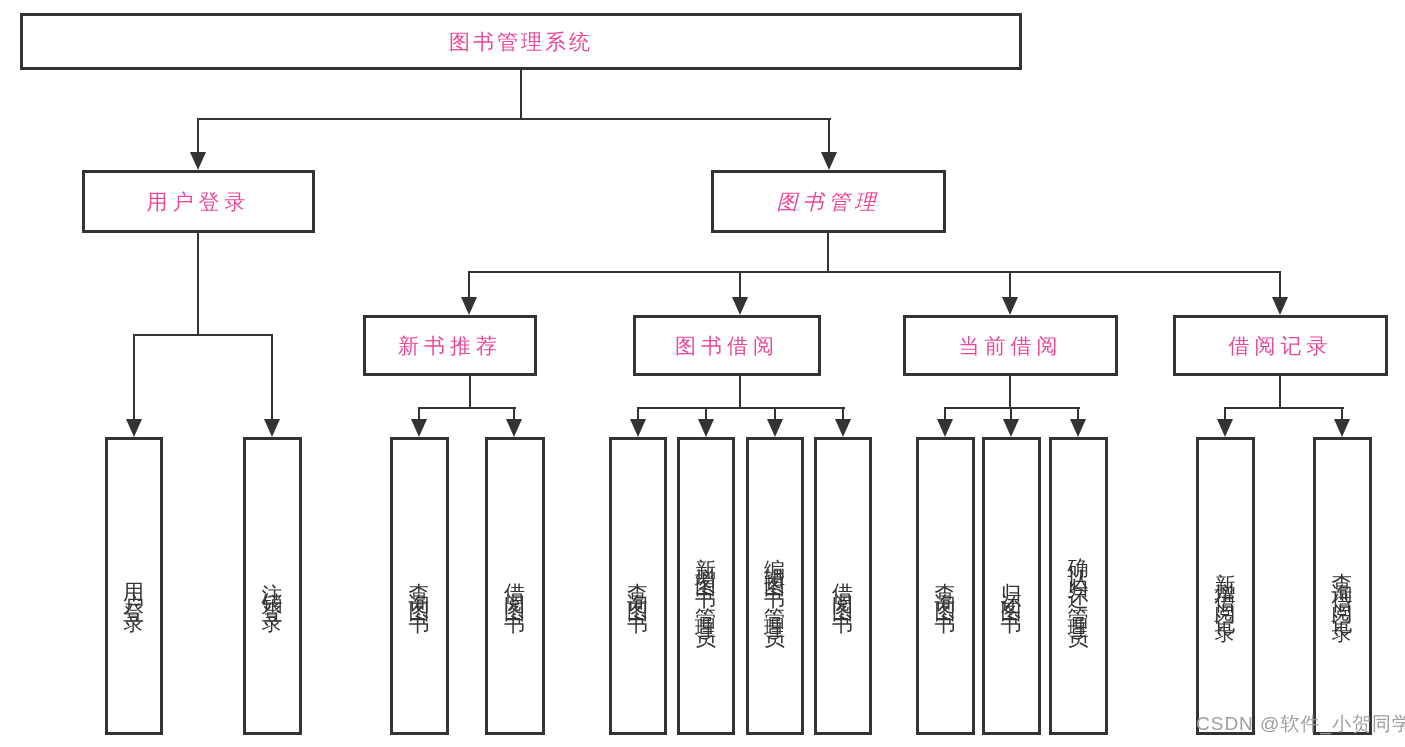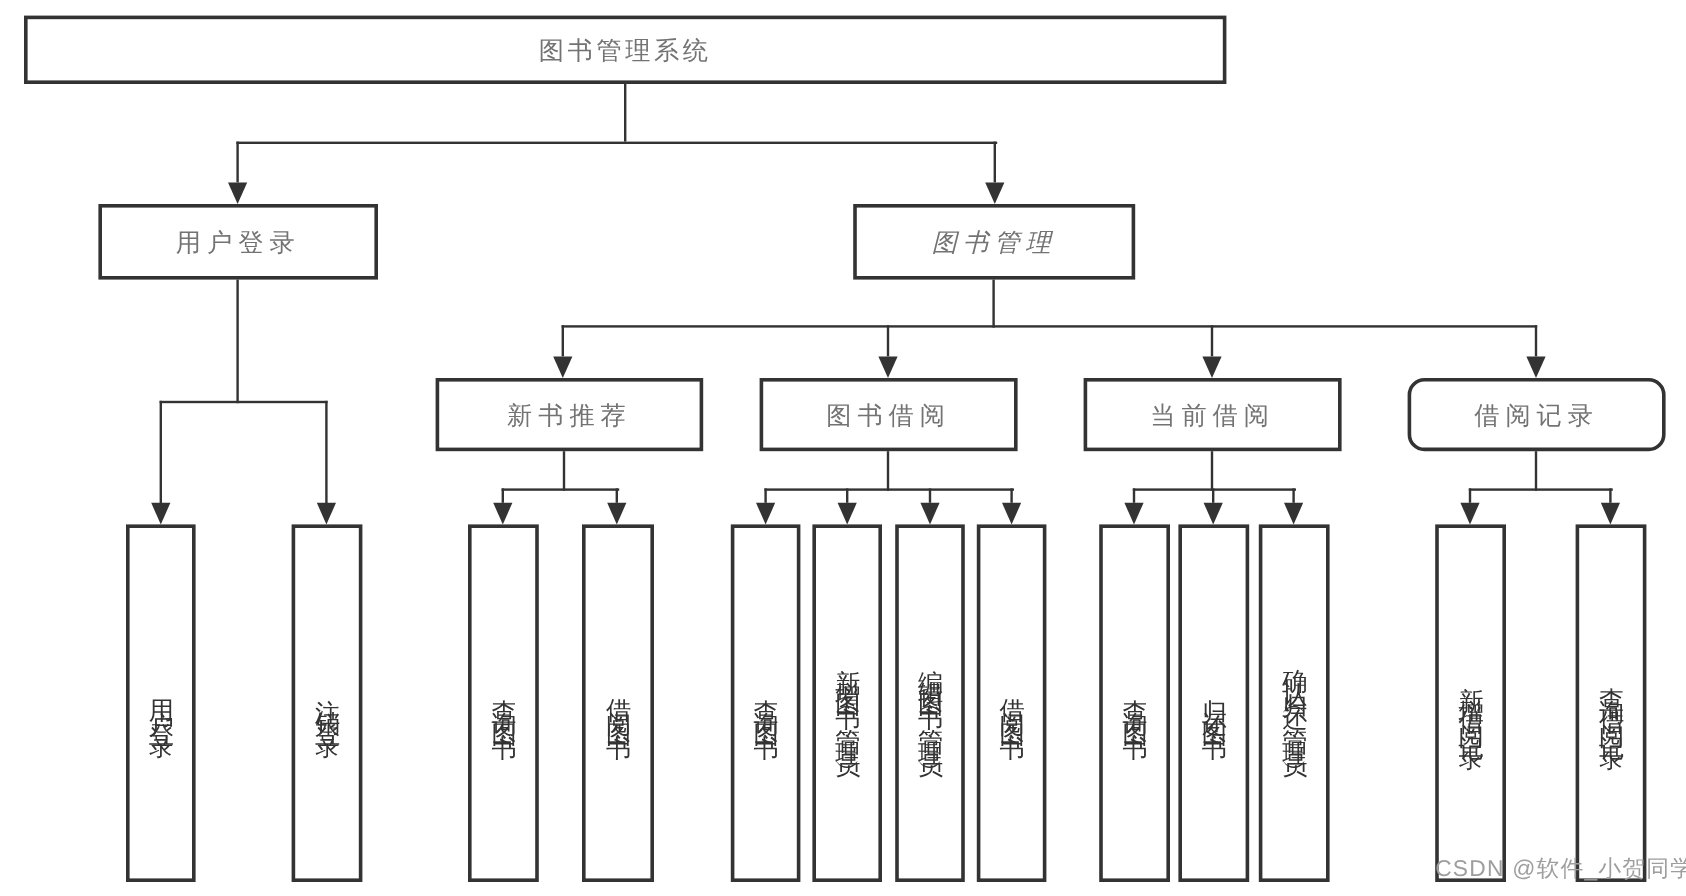--- a/index.html
+++ b/index.html
@@ -13,21 +13,21 @@
   }
   
   .node {
     position: absolute;
     box-sizing: border-box;
     border: 3px solid #333333;
     background: #ffffff;
     display: flex;
     align-items: center;
     justify-content: center;
-    color: #737373;
+    color: #ec4899;
   }
   .node.h-label { font-size: 21px; letter-spacing: 5px; white-space: nowrap; }
   .node.root-box { font-size: 21px; letter-spacing: 3px; }
   .leaf {
     position: absolute;
     box-sizing: border-box;
     border: 3px solid #333333;
     background: #ffffff;
     top: 437px;
     height: 298px;
@@ -102,30 +102,30 @@
   <div class="hline" style="left:468px; top:271px; width:813px;"></div>
   <div class="vline" style="left:468px; top:271px; height:26px;"></div>
   <div class="arrow" style="left:461px; top:297px;"></div>
   <div class="vline" style="left:739px; top:271px; height:26px;"></div>
   <div class="arrow" style="left:732px; top:297px;"></div>
   <div class="vline" style="left:1009px; top:271px; height:26px;"></div>
   <div class="arrow" style="left:1002px; top:297px;"></div>
   <div class="vline" style="left:1279px; top:271px; height:26px;"></div>
   <div class="arrow" style="left:1272px; top:297px;"></div>
 
-  <div class="node h-label" style="left:363px; top:315px; width:223px; height:61px;">
+  <div class="node h-label" style="left:363px; top:315px; width:174px; height:61px;">
     <span>新书推荐</span>
   </div>
-  <div class="node h-label" style="left:633px; top:315px; width:215px; height:61px;">
+  <div class="node h-label" style="left:633px; top:315px; width:188px; height:61px;">
     <span>图书借阅</span>
   </div>
   <div class="node h-label" style="left:903px; top:315px; width:215px; height:61px;text-align:center;">
     <span>当前借阅</span>
   </div>
-  <div class="node h-label" style="left:1173px; top:315px; width:215px; height:61px;border-radius:14px;">
+  <div class="node h-label" style="left:1173px; top:315px; width:215px; height:61px;">
     <span>借阅记录</span>
   </div>
 
   <div class="vline" style="left:469px; top:376px; height:33px;"></div>
   <div class="hline" style="left:418px; top:407px; width:98px;"></div>
   <div class="vline" style="left:418px; top:407px; height:12px;"></div>
   <div class="arrow" style="left:411px; top:419px;"></div>
   <div class="vline" style="left:513px; top:407px; height:12px;"></div>
   <div class="arrow" style="left:506px; top:419px;"></div>
 

